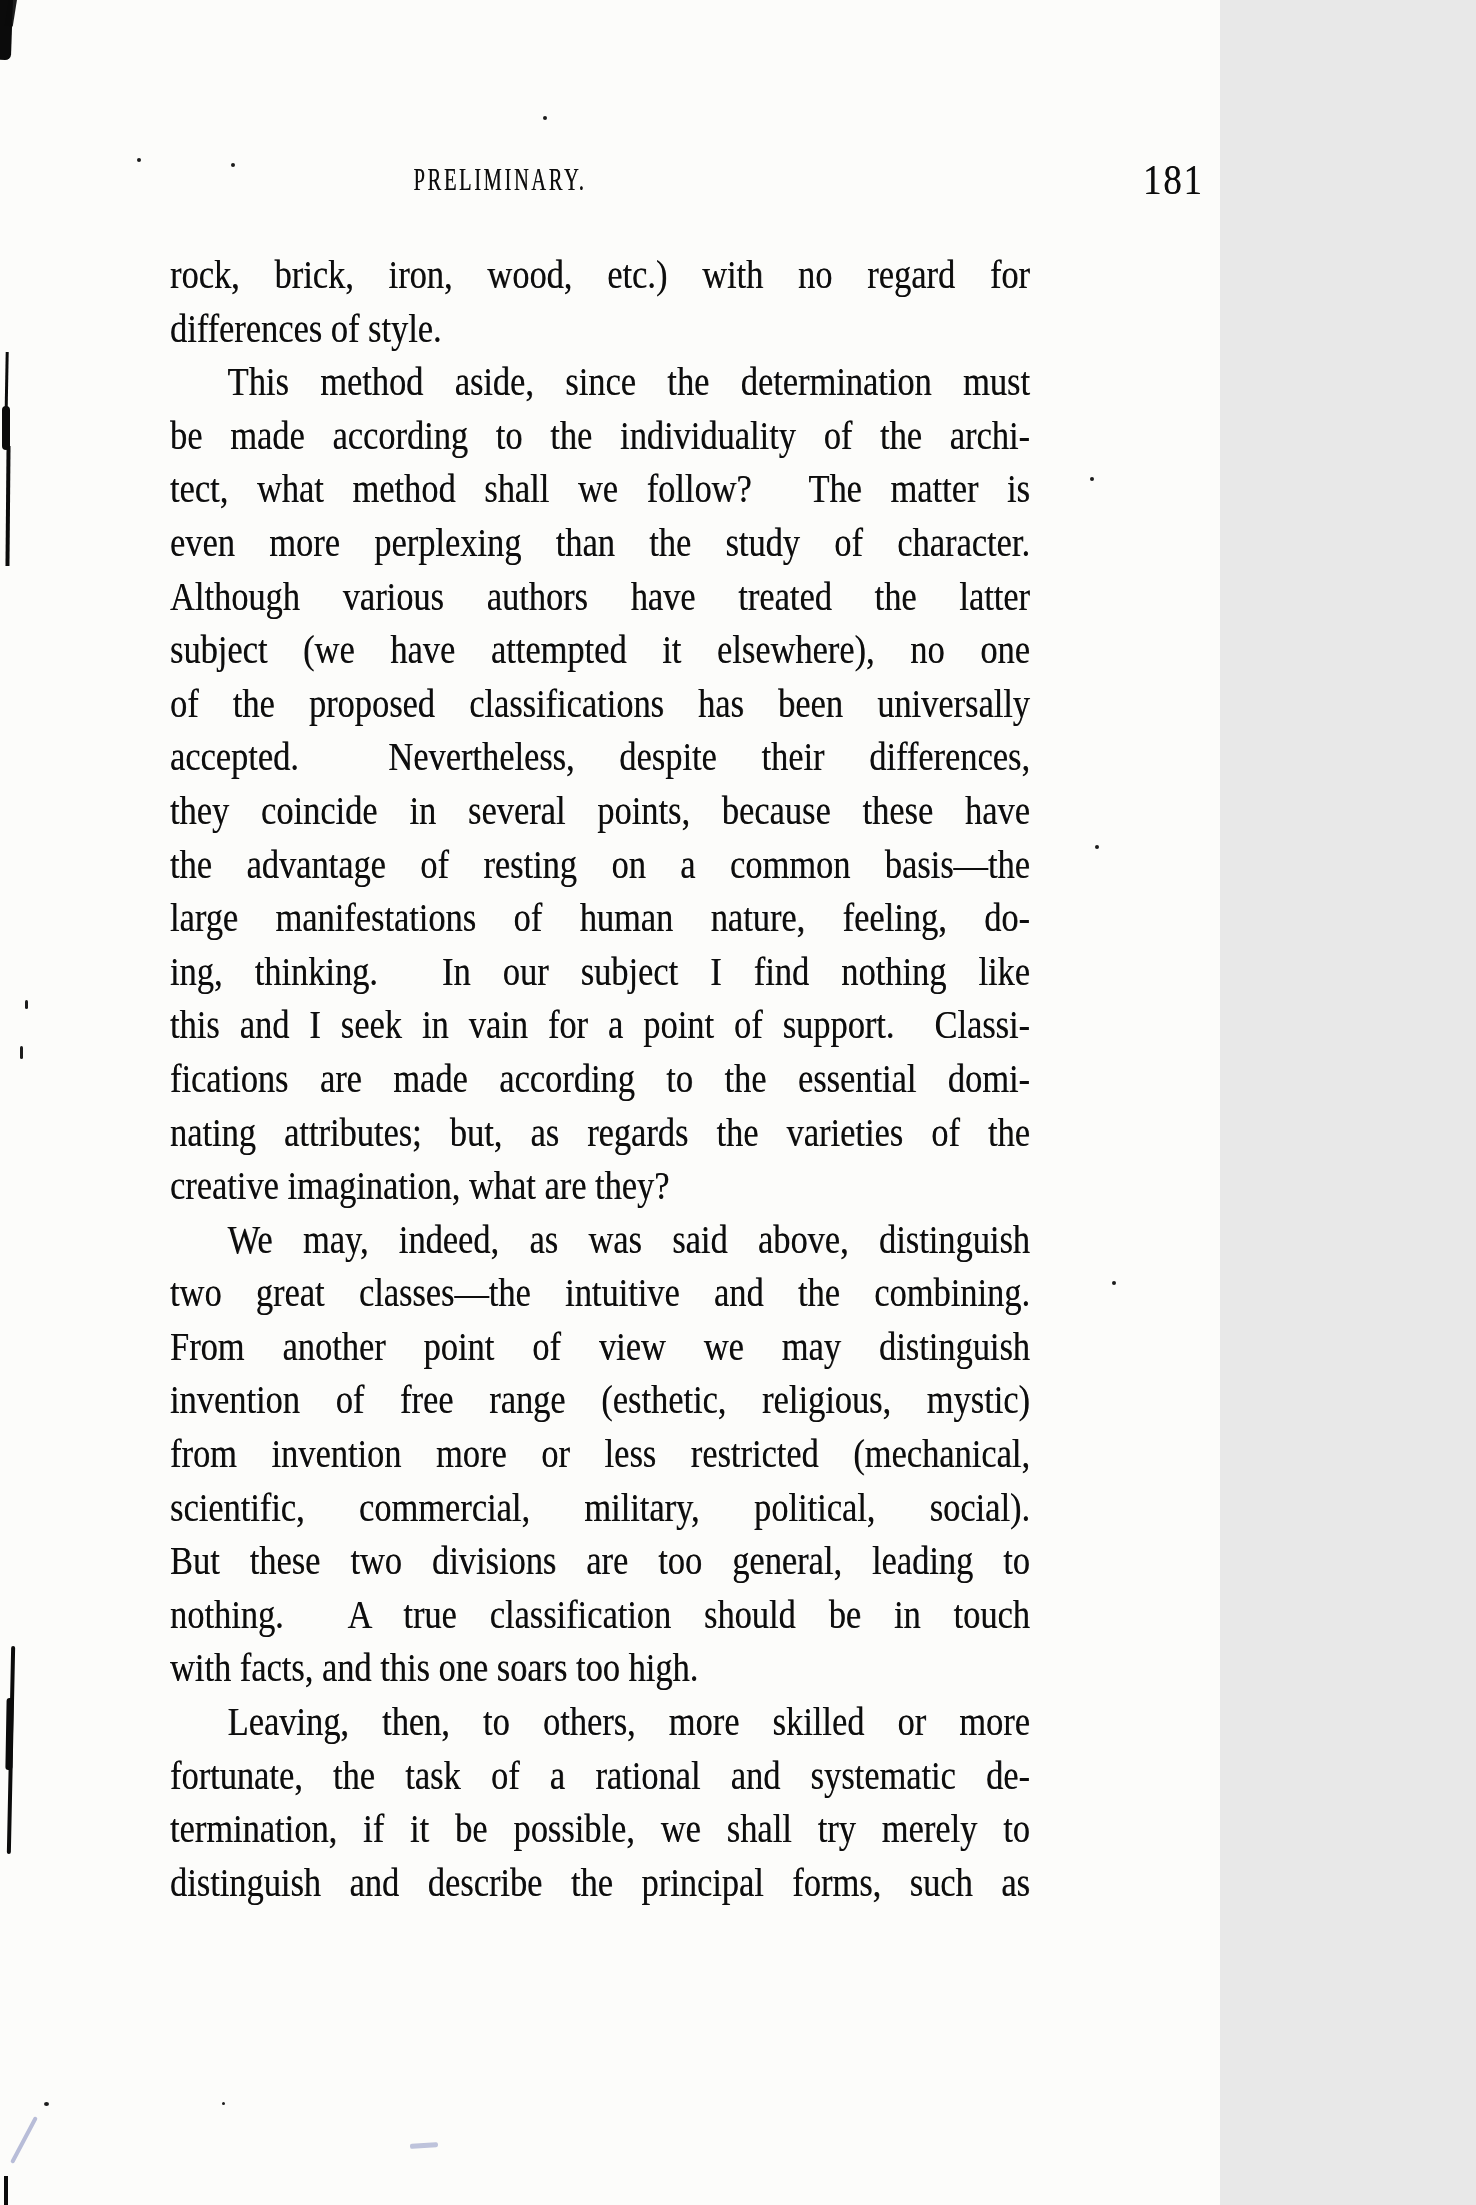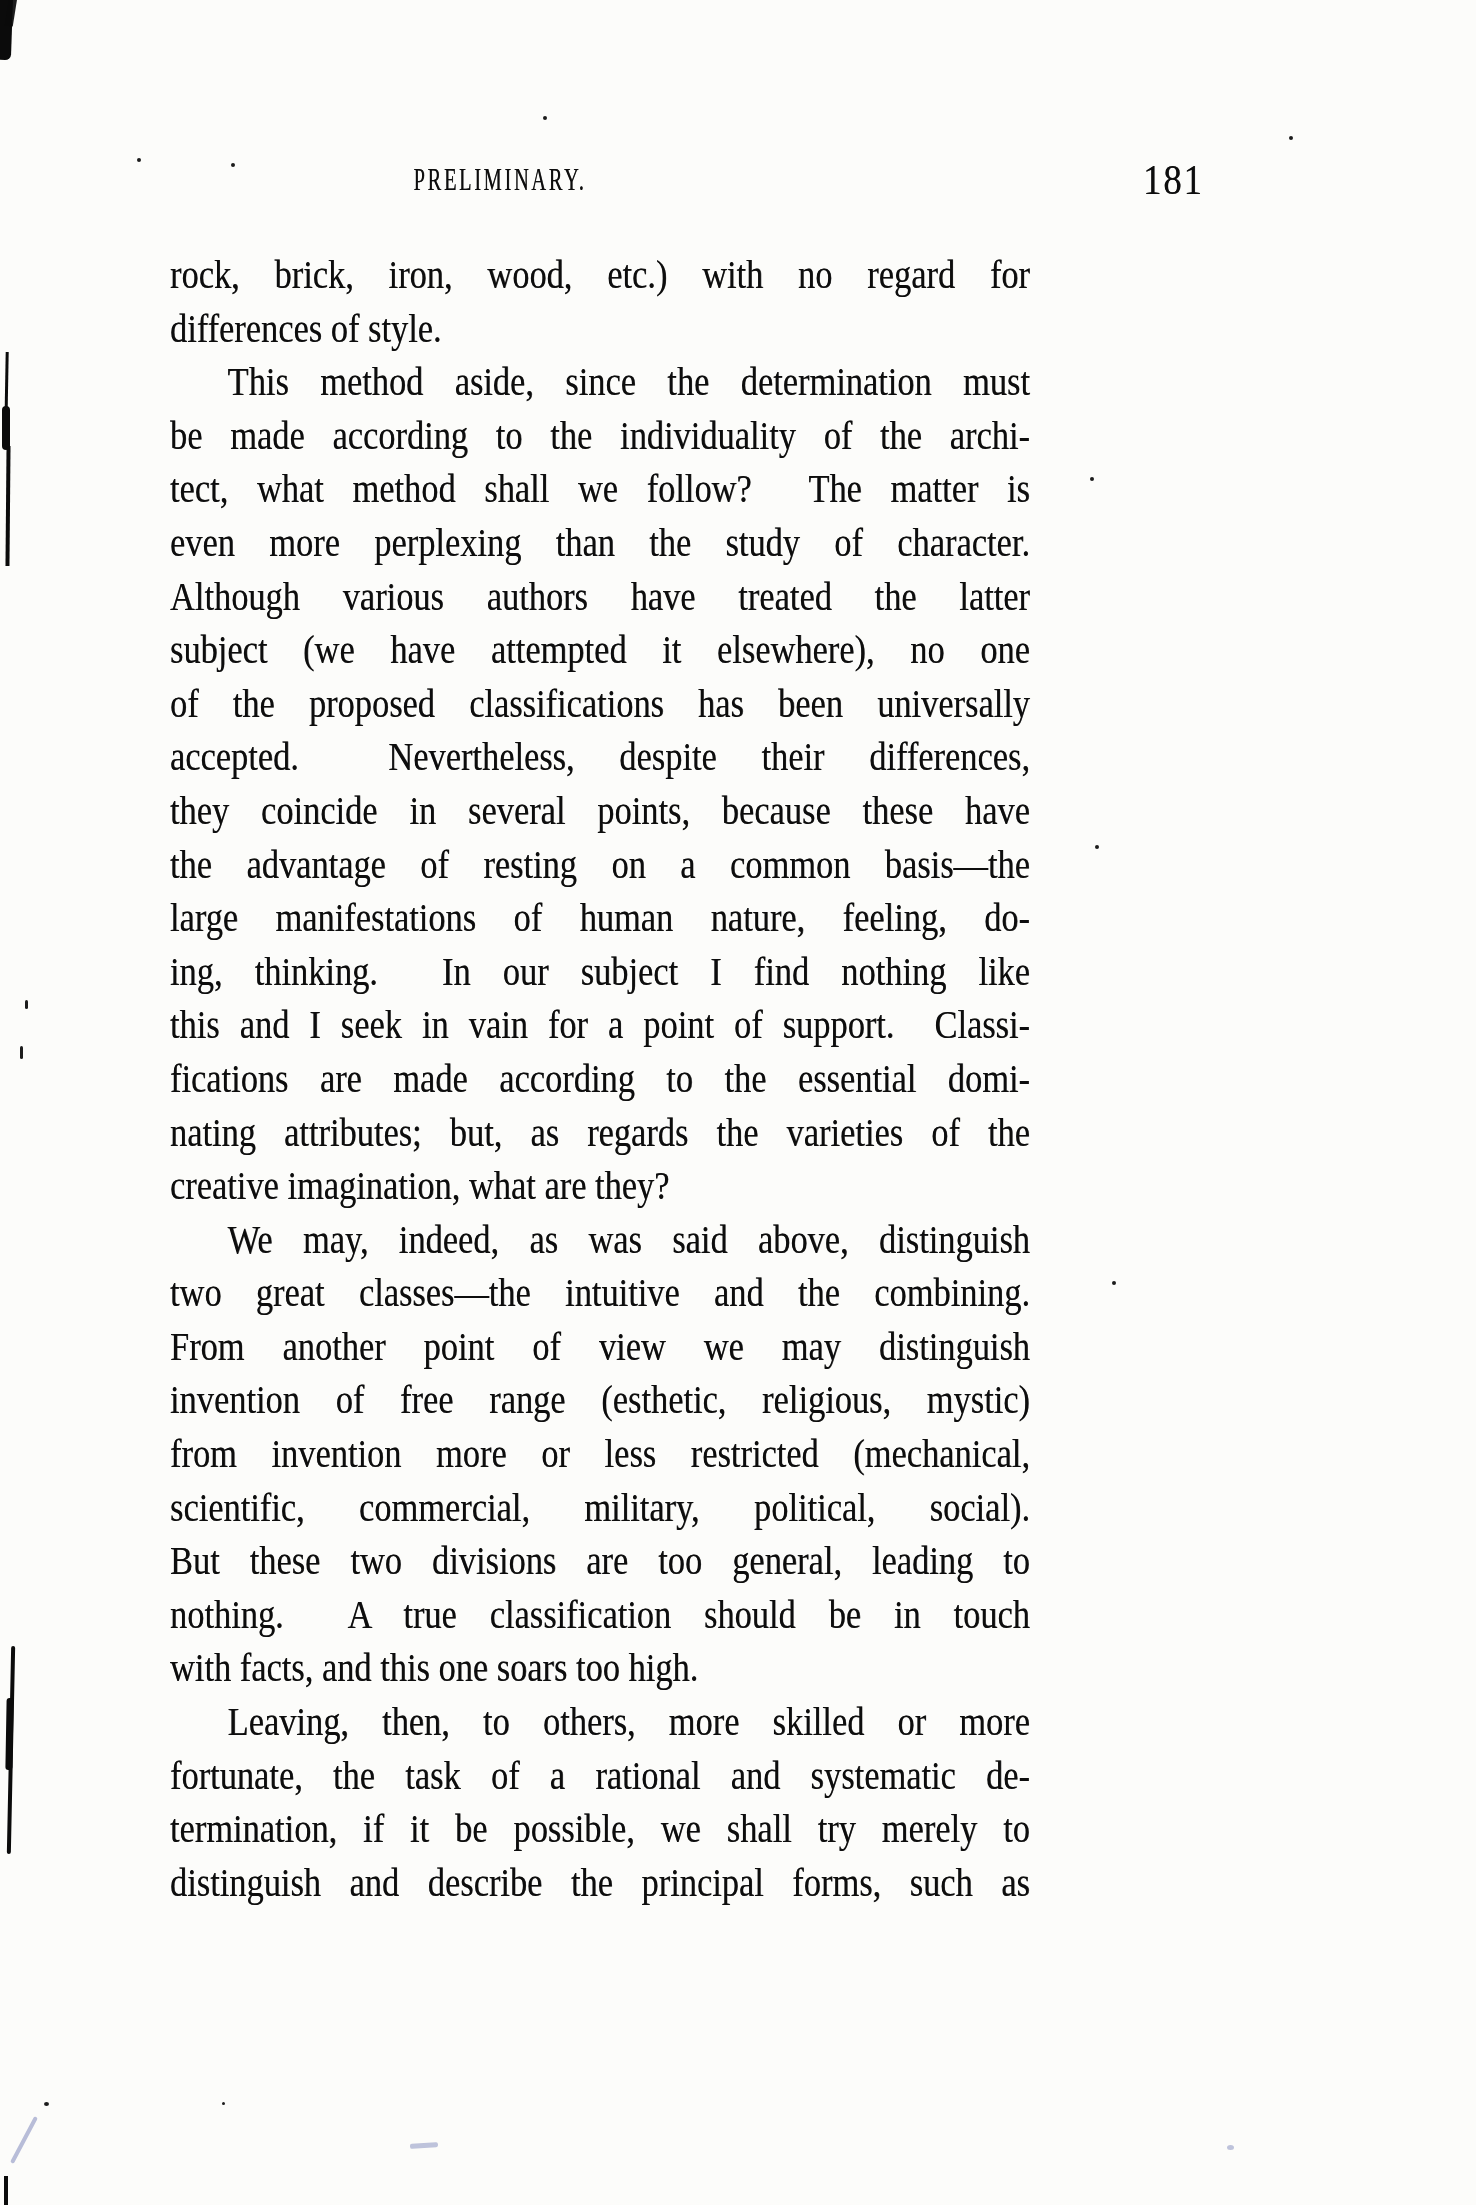--- a/index.html
+++ b/index.html
@@ -2,21 +2,21 @@
 <html style="--paper: #fcfcfa; --ink: #0d0d0d; --pen_mark: #8089bb;"><head>
 <meta charset="utf-8">
 <style>
   html, body {
     margin: 0;
     padding: 0;
     background: #e8e8e8;
   }
   .page {
     position: relative;
-    width: 1476px;
+    width: 1220px;
     height: 2205px;
     background: var(--paper, #fcfcfa);
     overflow: hidden;
     font-family: "Liberation Serif", "DejaVu Serif", serif;
     color: var(--ink, #0d0d0d);
   }
   
   .running-header {
     position: absolute;
     top: 162px;

